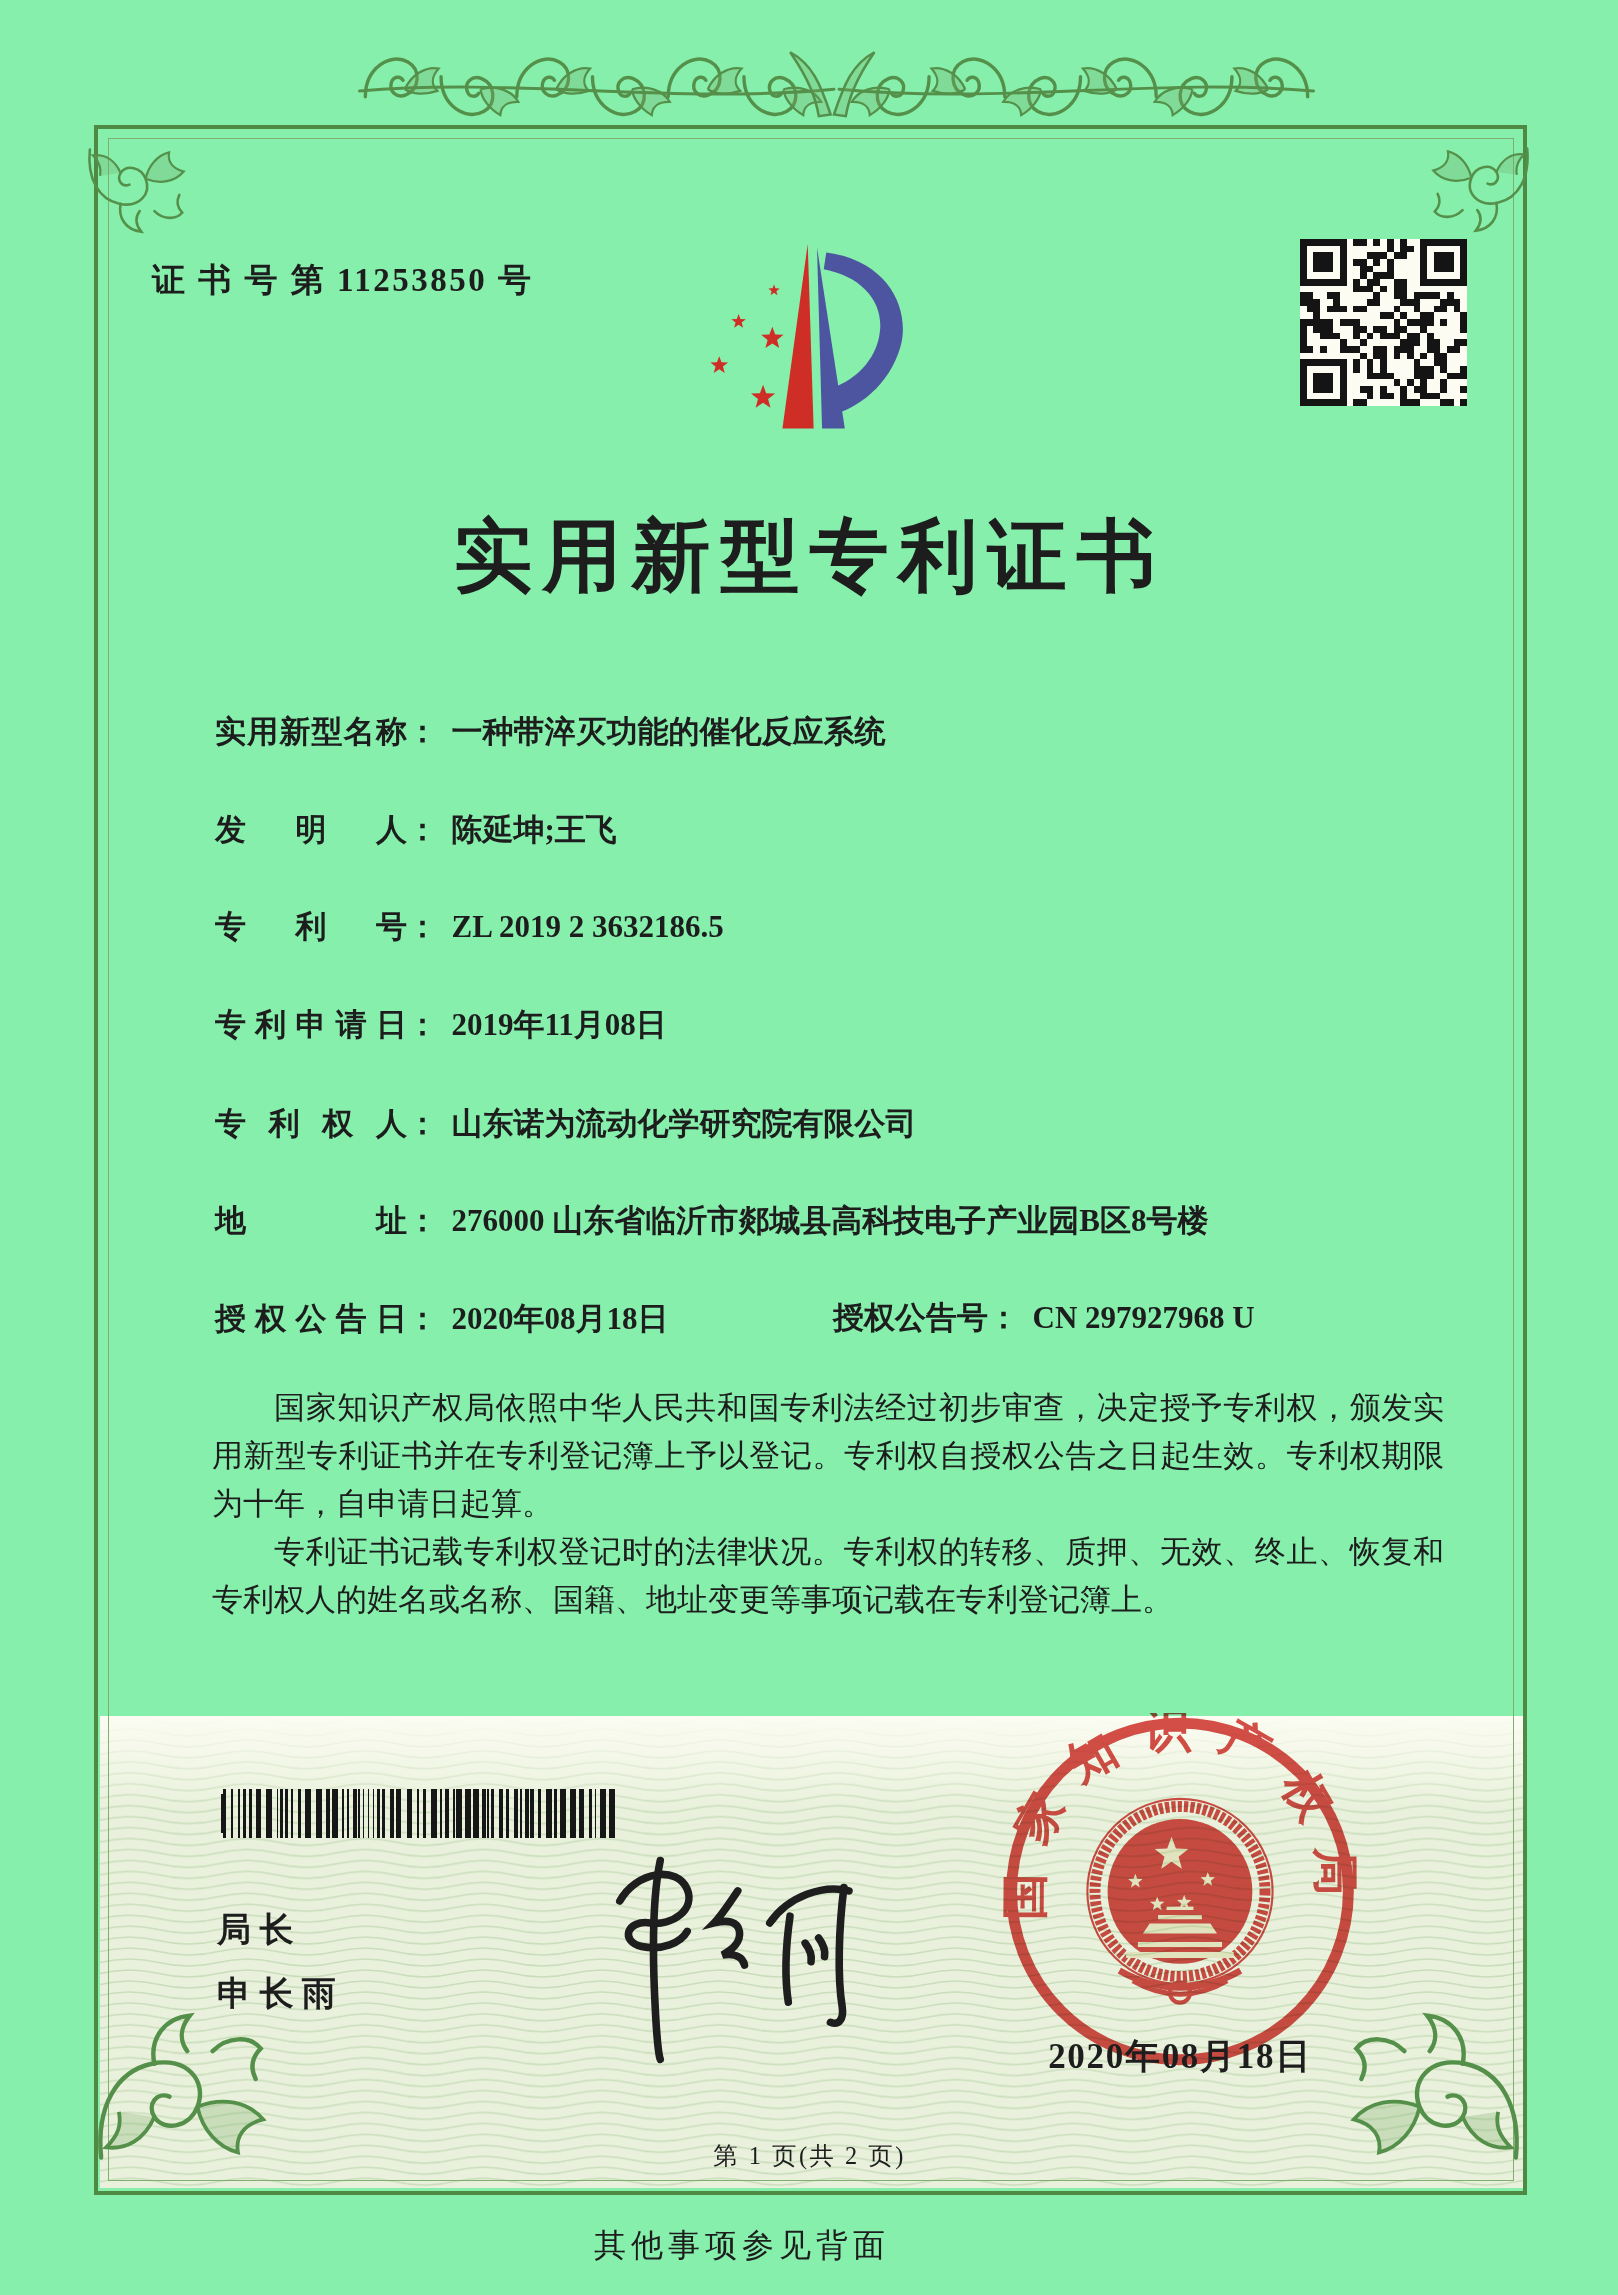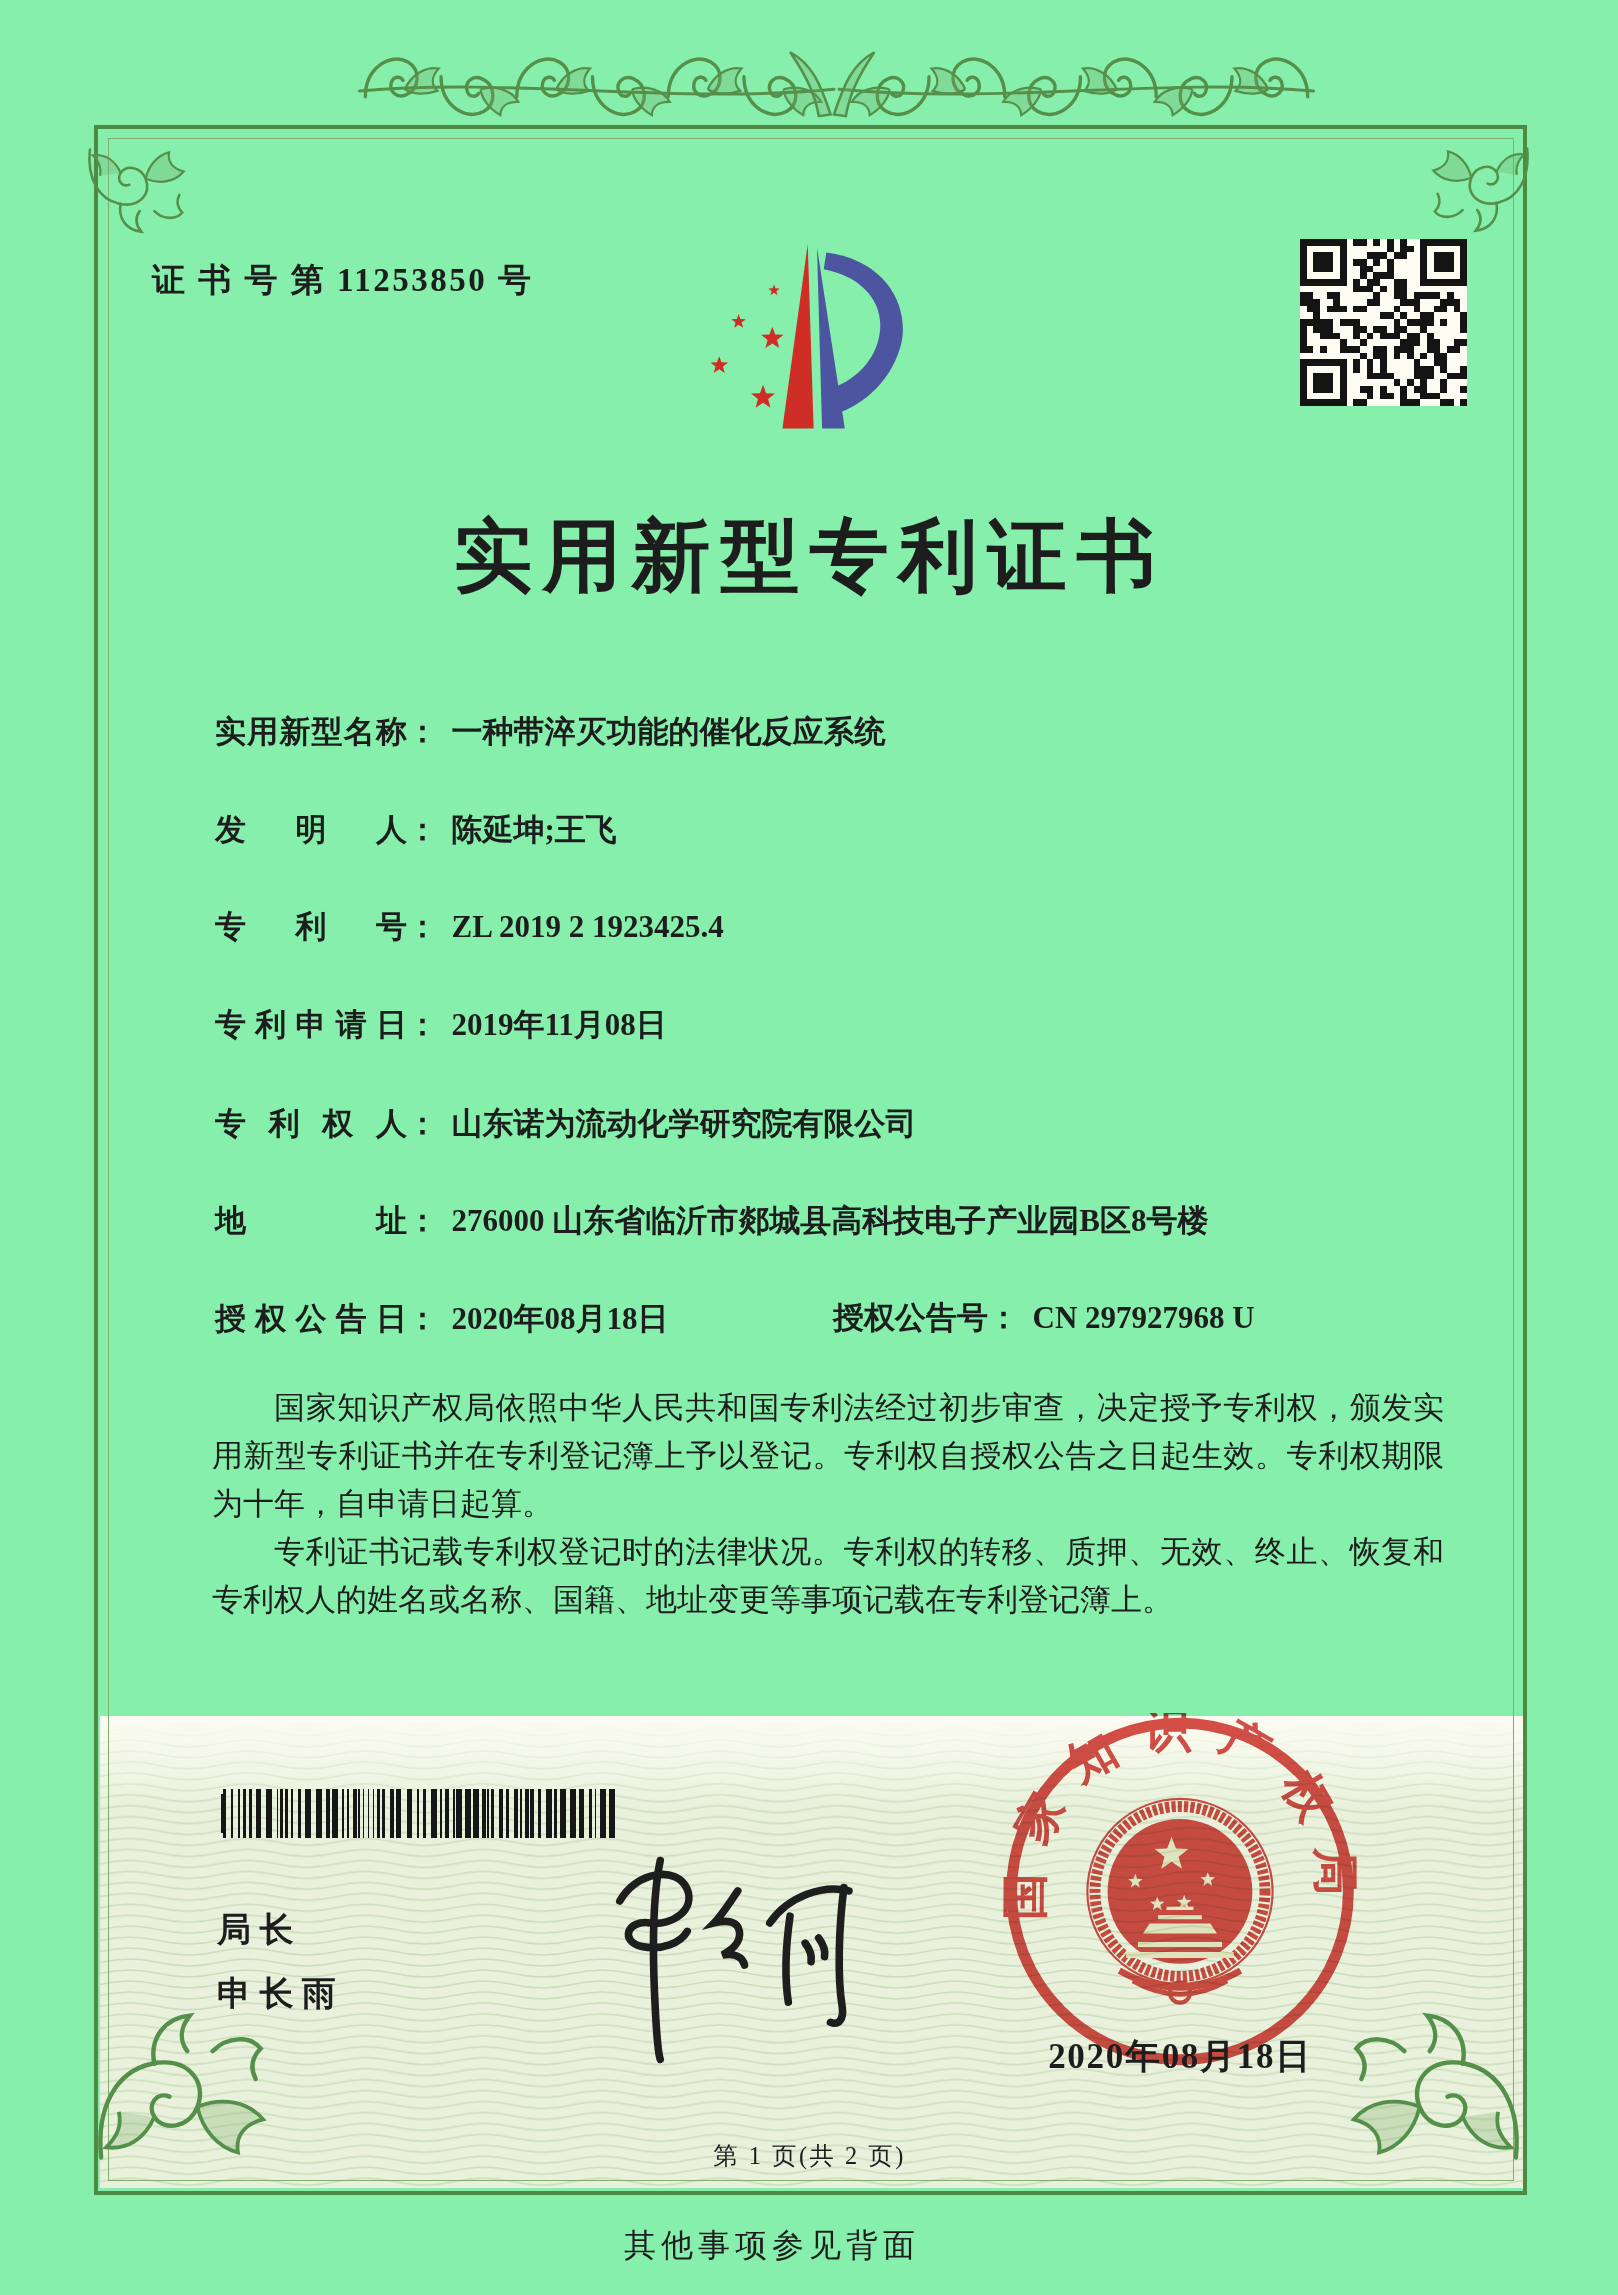--- a/index.html
+++ b/index.html
@@ -14,21 +14,21 @@
   .title{left:0;width:100%;top:504px;text-align:center;font-size:79px;font-weight:700;letter-spacing:10px;white-space:nowrap;}
   .frow{position:absolute;left:215px;font-size:31px;font-weight:600;white-space:nowrap;}
   .f-label{display:inline-block;width:192px;text-align:justify;text-align-last:justify;vertical-align:bottom;}
   .f-colon{margin-right:13.5px;}
   .frow2{position:absolute;left:833px;font-size:31px;font-weight:600;white-space:nowrap;}
   .paras{left:212px;top:1384px;width:1232px;font-size:31px;line-height:48px;text-align:justify;}
   .paras p{margin:0;text-indent:2em;}
   .director{left:217px;font-size:34px;letter-spacing:8.4px;font-weight:600;white-space:nowrap;}
   .sealdate{left:1007px;top:2033px;width:346px;text-align:center;font-size:35px;font-weight:600;letter-spacing:1.7px;}
   .pagenote{left:0;width:100%;top:2140px;text-align:center;font-size:24.4px;letter-spacing:2.5px;}
-  .backnote{left:0;width:1484px;top:2224px;text-align:center;font-size:32px;letter-spacing:5px;padding-left:30px;}
+  .backnote{left:0;width:1484px;top:2224px;text-align:center;font-size:32px;letter-spacing:5px;}
   
   .orn{fill:none;stroke:#55904a;stroke-width:3.5;stroke-linecap:round;}
   .ornf{fill:rgba(120,170,100,.28);stroke:#55904a;stroke-width:3;}
   svg.abs{display:block;}
 </style>
 </head>
 <body>
 
 <div id="page">
 
@@ -331,21 +331,21 @@
 
   <div class="abs title">实用新型专利证书</div>
 
   <div class="frow" style="top:809px">
     <span class="f-label">发明人</span><span class="f-colon">：</span><span>陈延坤;王飞</span>
   </div>
   <div class="frow" style="top:711px">
     <span class="f-label">实用新型名称</span><span class="f-colon">：</span><span>一种带淬灭功能的催化反应系统</span>
   </div>
   <div class="frow" style="top:906px">
-    <span class="f-label">专利号</span><span class="f-colon">：</span><span>ZL 2019 2 1923425.4</span>
+    <span class="f-label">专利号</span><span class="f-colon">：</span><span>ZL 2019 2 3632186.5</span>
   </div>
   <div class="frow" style="top:1004px">
     <span class="f-label">专利申请日</span><span class="f-colon">：</span><span>2019年11月08日</span>
   </div>
   <div class="frow" style="top:1103px">
     <span class="f-label">专利权人</span><span class="f-colon">：</span><span>山东诺为流动化学研究院有限公司</span>
   </div>
   <div class="frow" style="top:1200px">
     <span class="f-label">地址</span><span class="f-colon">：</span><span>276000  山东省临沂市郯城县高科技电子产业园B区8号楼</span>
   </div>

